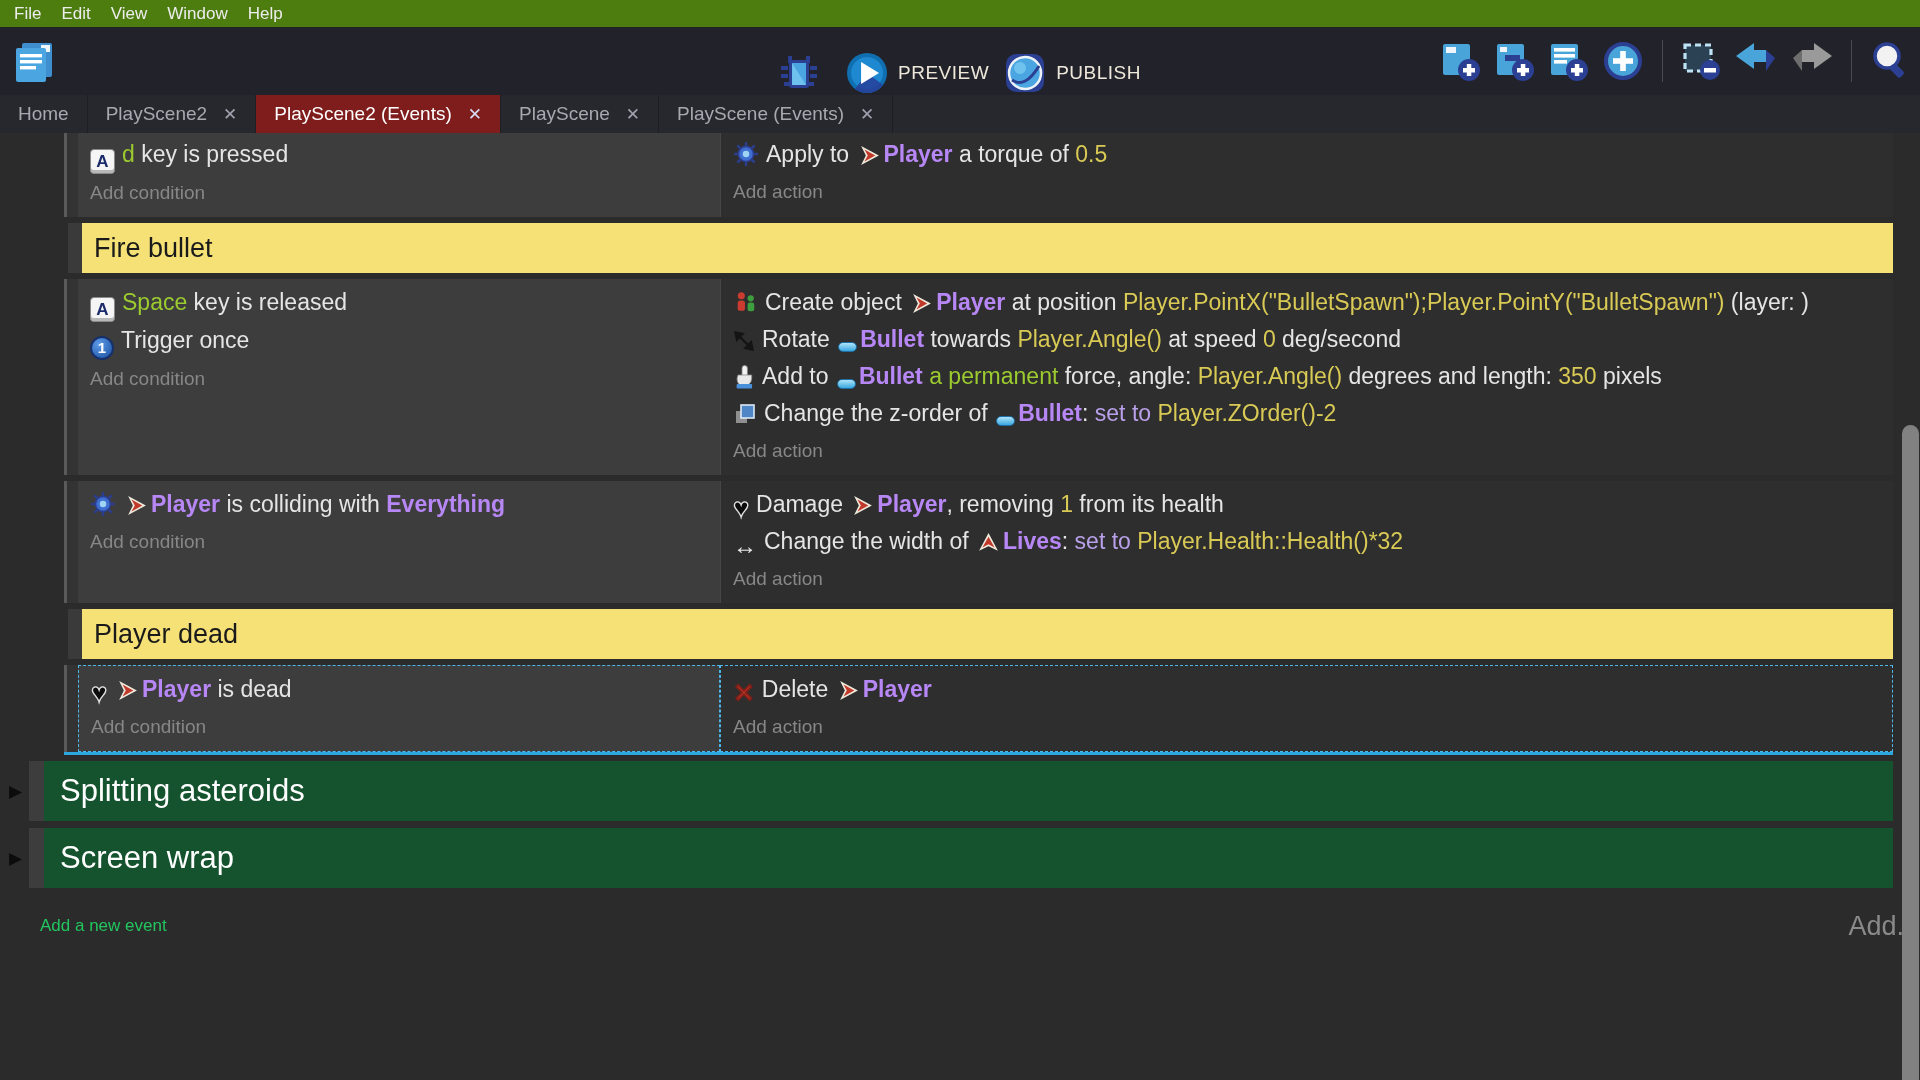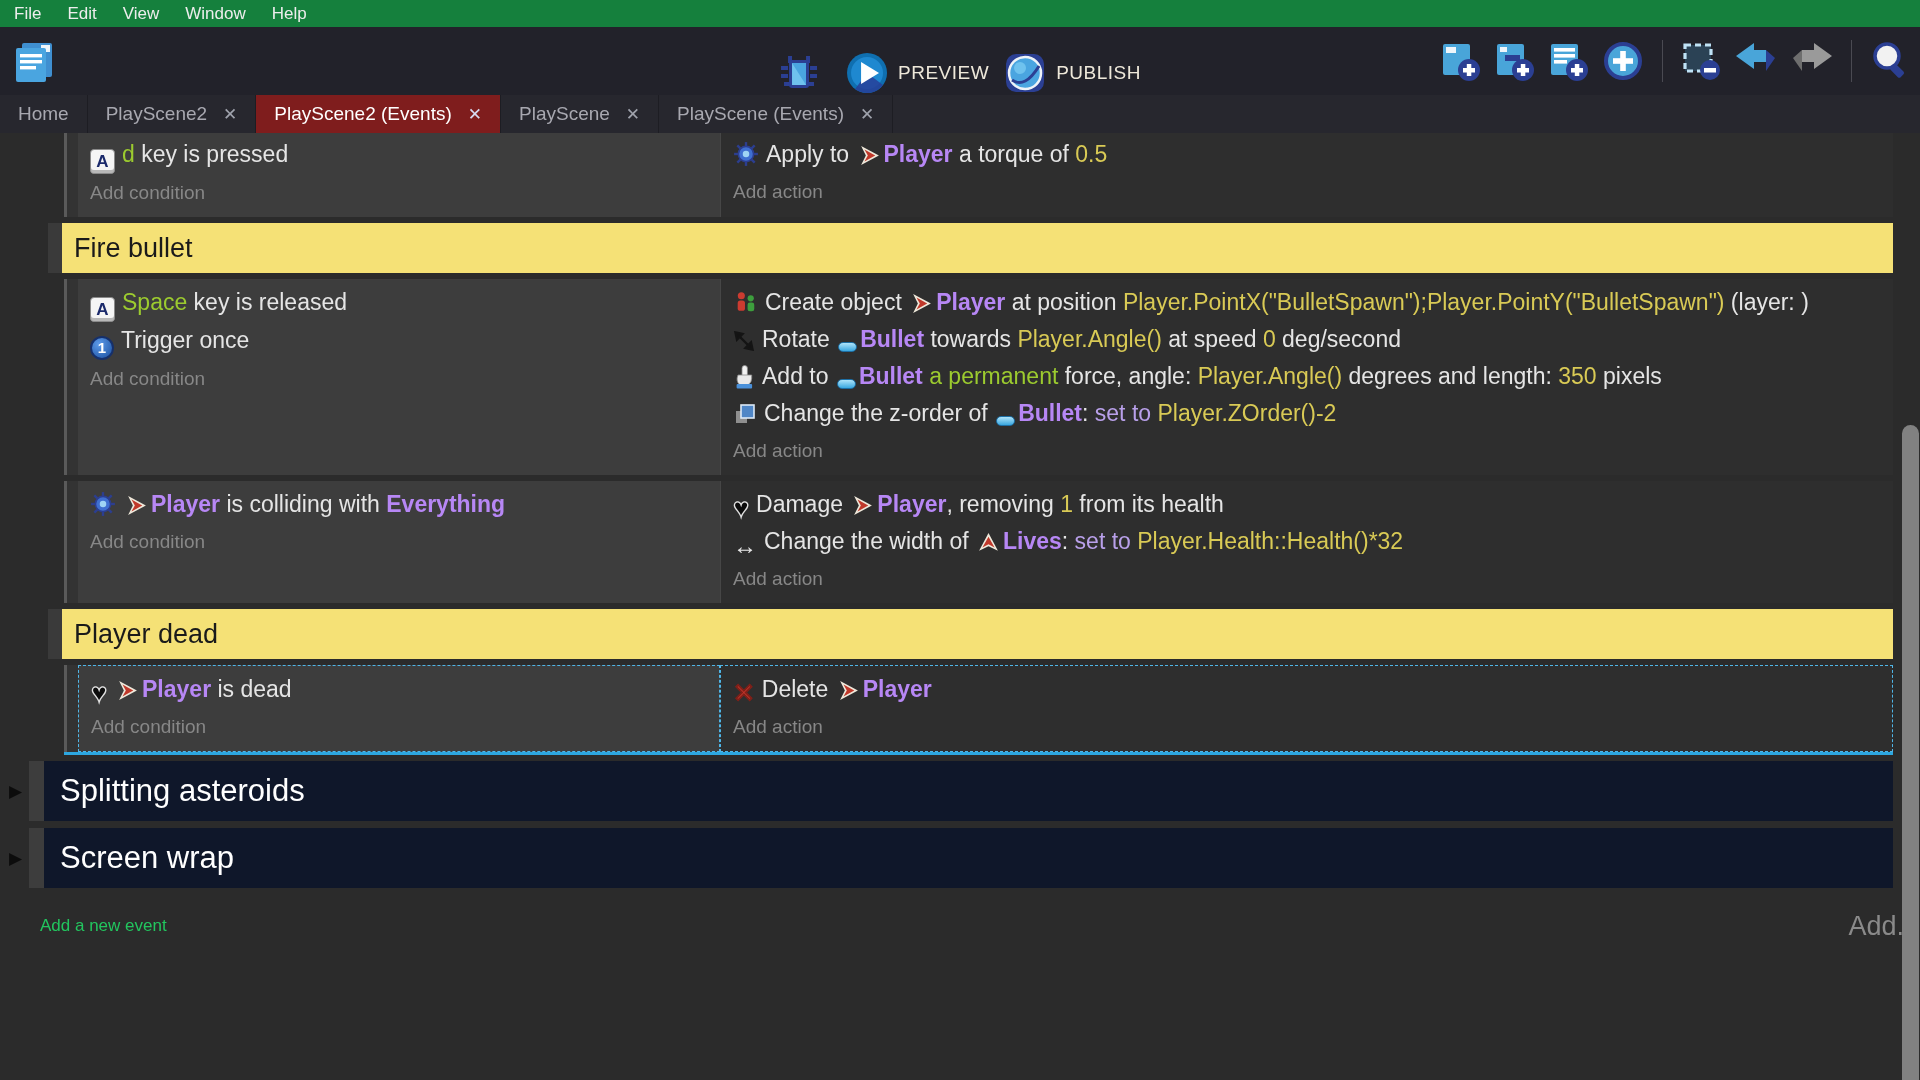--- a/index.html
+++ b/index.html
@@ -1,21 +1,21 @@
 <!DOCTYPE html>
 <html><head>
 <meta charset="utf-8">
 <style>
   * { margin:0; padding:0; box-sizing:border-box; }
   html,body { width:1920px; height:1080px; overflow:hidden; background:#2b2b2b;
     font-family:"Liberation Sans", sans-serif; }
 
   
-  .menubar { height:27px; background:#15803d; display:flex; align-items:center;
-    padding-left:14px; gap:26px; }
+  .menubar { height:27px; background:#4d7c0f; display:flex; align-items:center;
+    padding-left:14px; gap:20px; }
   .menubar span { color:#ededed; font-size:17px; cursor:default; }
 
   
   .toolbar { height:68px; background:#22222a; display:flex; align-items:center;
     position:relative; padding:0 10px; }
   .tb-left { display:flex; align-items:center; }
   .tb-center { position:absolute; left:50%; top:12px; height:100%; transform:translateX(-50%);
     display:flex; align-items:center; gap:14px; }
   .tb-right { position:absolute; right:8px; top:0; height:100%;
     display:flex; align-items:center; gap:10px; }
@@ -60,31 +60,31 @@
     border:2px solid #16306b; color:#fff; font-weight:bold; font-size:15px;
     align-items:center; justify-content:center; }
   .hrt { font-size:27px; color:#0c0c0c; -webkit-text-stroke:1.3px #e3e3e3; line-height:24px; }
   .warr { font-size:24px; color:#e8e8e8; font-weight:bold; line-height:24px; }
   .delx { font-size:26px; color:#cf3a2e; font-weight:bold; line-height:24px;
     -webkit-text-stroke:1px #7e1f18; }
   .bullet-ic { display:inline-block; width:19px; height:10px; border-radius:5px;
     background:linear-gradient(#aee4fa,#3aa8e0); border:1px solid #1d6fa5; }
 
   
-  .comment-row { display:flex; margin-left:48px; margin-right:27px; margin-bottom:6px;
+  .comment-row { display:flex; margin-left:68px; margin-right:27px; margin-bottom:6px;
     height:50px; }
   .comment-body { flex:1; background:#f5e176; display:flex; align-items:center;
     padding-left:12px; font-size:27px; color:#1a1a1a; }
   .comment-handle { width:14px; background:#3a3a3a; flex:none; }
 
   
   .group-row { display:flex; margin-left:29px; margin-right:27px; margin-bottom:7px;
     height:60px; position:relative; }
   .group-handle { width:15px; background:#3d3d3d; flex:none; }
-  .group-body { flex:1; background:#0f172a; display:flex; align-items:center;
+  .group-body { flex:1; background:#14532d; display:flex; align-items:center;
     padding-left:16px; font-size:31px; color:#ffffff; }
   .tri { position:absolute; left:-20px; top:50%; transform:translateY(-50%);
     font-size:17px; color:#0c0c0c; cursor:pointer; }
 
   
   .ev-row.sel { border-bottom:3px solid #2da7e0; }
   .ev-row.sel .cell { border:1px dashed #4fb6e8; }
   .ev-row.sel .act { border-left:1px dashed #4fb6e8; }
 
   

